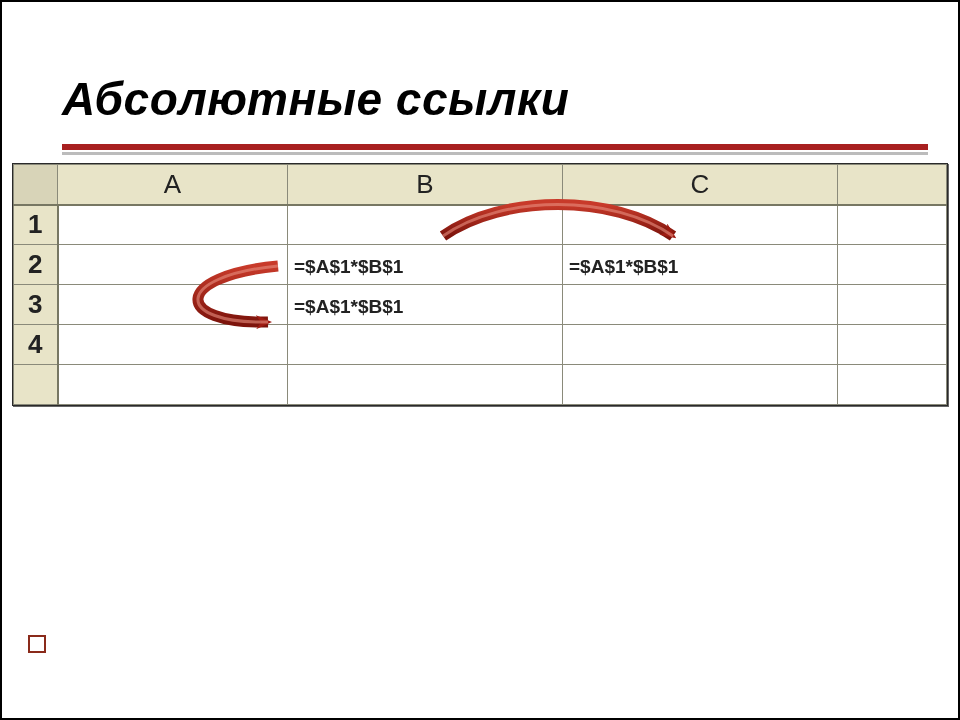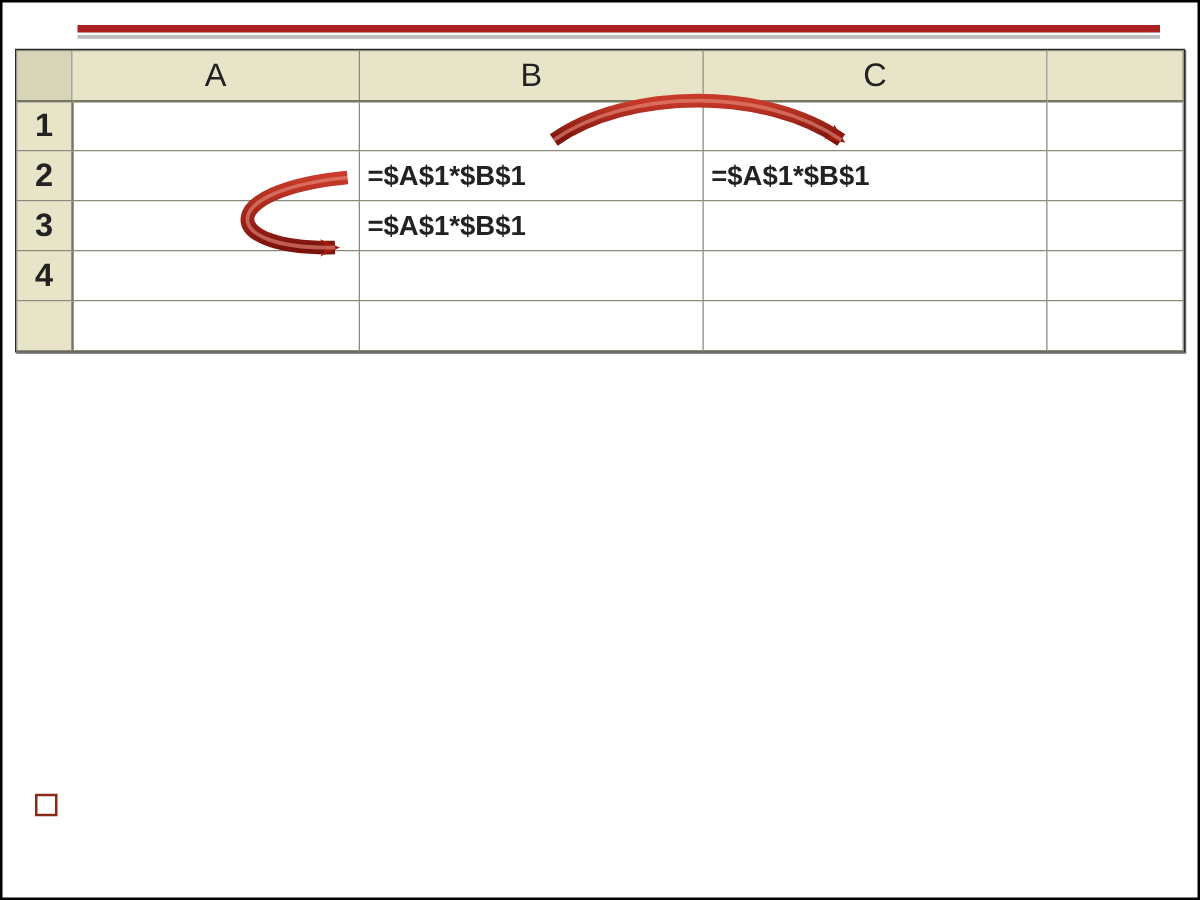--- a/index.html
+++ b/index.html
@@ -90,21 +90,21 @@
     table.grid .corner {
       background: #d8d4b8;
       width: 44px;
     }
     .col-a { width: 230px; }
     .col-b { width: 275px; }
     .col-c { width: 275px; }
     .col-d { width: auto; }
     .formula {
       font-weight: bold;
-      font-size: 22px;
+      font-size: 19px;
       font-family: Arial, sans-serif;
     }
     .lastrow td, .lastrow th {
       height: 16px;
     }
     .arrows {
       position: absolute;
       top: 0;
       left: 0;
       pointer-events: none;
@@ -116,20 +116,23 @@
       width: 18px;
       height: 18px;
       border: 2px solid #8a2a1a;
       background: #fff;
     }
   </style>
 </head>
 <body>
 
 <div class="slide">
+  <div class="title-block">
+    <div class="title">Абсолютные ссылки</div>
+  </div>
   <div class="underline">
     <div class="redbar"></div>
     <div class="graybar"></div>
   </div>
 
   <div class="sheet-wrap">
     <table class="grid">
       <colgroup>
         <col style="width:44px">
         <col class="col-a">

